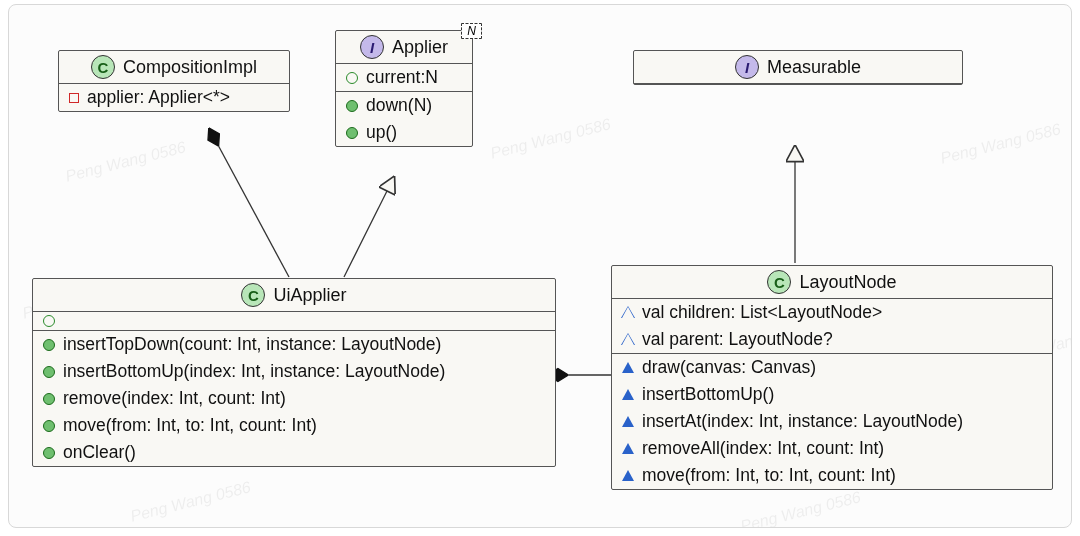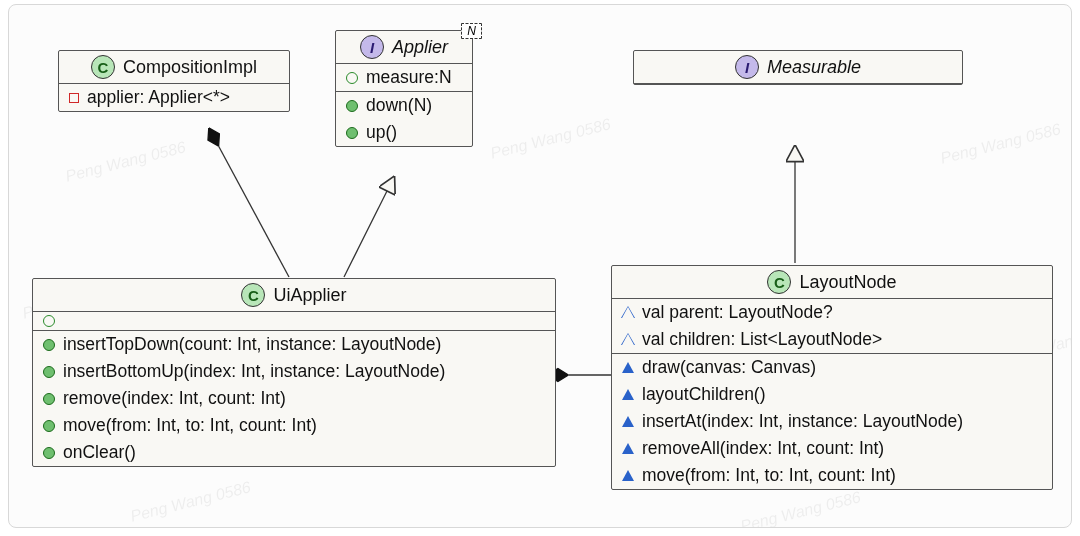--- a/index.html
+++ b/index.html
@@ -45,21 +45,21 @@
     font-size: 17.5px;
     color: #111;
   }
   .uml .sep  { border-top: 1px solid #555; }
   .uml .title {
     justify-content: center;
     font-weight: 400;
     padding: 4px 6px;
   }
   .uml .title .name { margin-left: 8px; font-size: 18px; }
-  .uml .title.italic .name { font-style: italic; }
+  .uml .title.italic .name { }
   .stereo {
     display: inline-flex;
     width: 24px;
     height: 24px;
     border-radius: 50%;
     border: 1.4px solid #333;
     align-items: center;
     justify-content: center;
     font-weight: 700;
     font-size: 15px;
@@ -171,21 +171,21 @@
 
   <div class="uml" style="left:326px; top:25px; width:138px;">
     <div class="tpl" style="right:-10px; top:-8px;">N</div>
     <div class="row title italic">
       <span class="stereo I">I</span>
       <span class="name">Applier</span>
     </div>
     <div class="sep"></div>
     <div class="row">
       <span class="vis opn-g"></span>
-      <span>measure:N</span>
+      <span>current:N</span>
     </div>
     <div class="sep"></div>
     <div class="row">
       <span class="vis pub-g"></span>
       <span>down(N)</span>
     </div>
     <div class="row">
       <span class="vis pub-g"></span>
       <span>up()</span>
     </div>
@@ -232,34 +232,34 @@
   </div>
 
   <div class="uml" style="left:602px; top:260px; width:442px;">
     <div class="row title">
       <span class="stereo C">C</span>
       <span class="name">LayoutNode</span>
     </div>
     <div class="sep"></div>
     <div class="row">
       <span class="vis tri open"></span>
+      <span>val children: List&lt;LayoutNode&gt;</span>
+    </div>
+    <div class="row">
+      <span class="vis tri open"></span>
       <span>val parent: LayoutNode?</span>
     </div>
-    <div class="row">
-      <span class="vis tri open"></span>
-      <span>val children: List&lt;LayoutNode&gt;</span>
-    </div>
     <div class="sep"></div>
     <div class="row">
       <span class="vis tri"></span>
       <span>draw(canvas: Canvas)</span>
     </div>
     <div class="row">
       <span class="vis tri"></span>
-      <span>layoutChildren()</span>
+      <span>insertBottomUp()</span>
     </div>
     <div class="row">
       <span class="vis tri"></span>
       <span>insertAt(index: Int, instance: LayoutNode)</span>
     </div>
     <div class="row">
       <span class="vis tri"></span>
       <span>removeAll(index: Int, count: Int)</span>
     </div>
     <div class="row">

